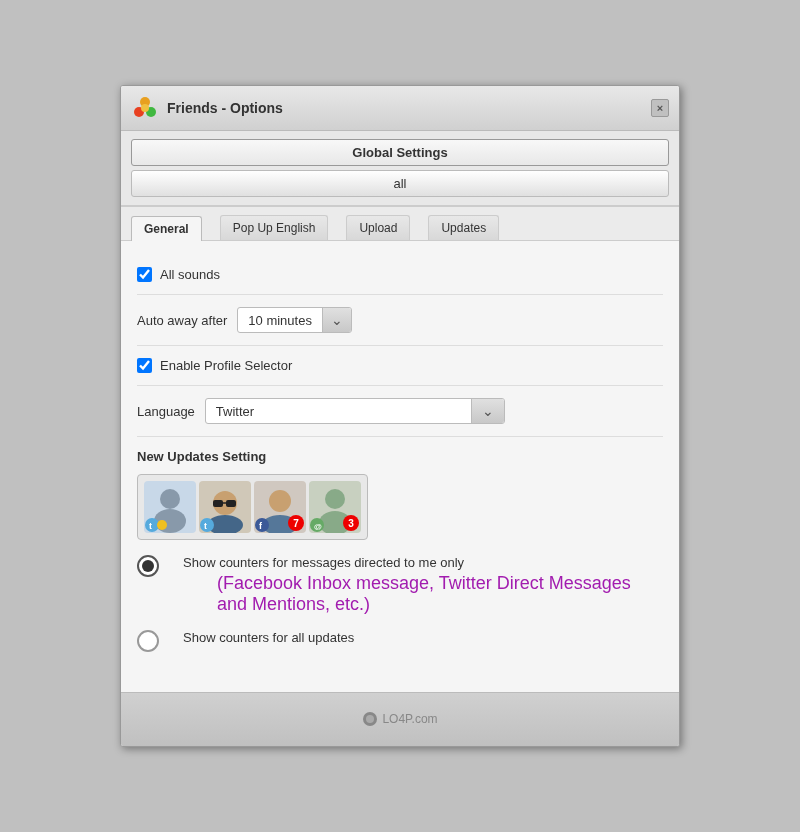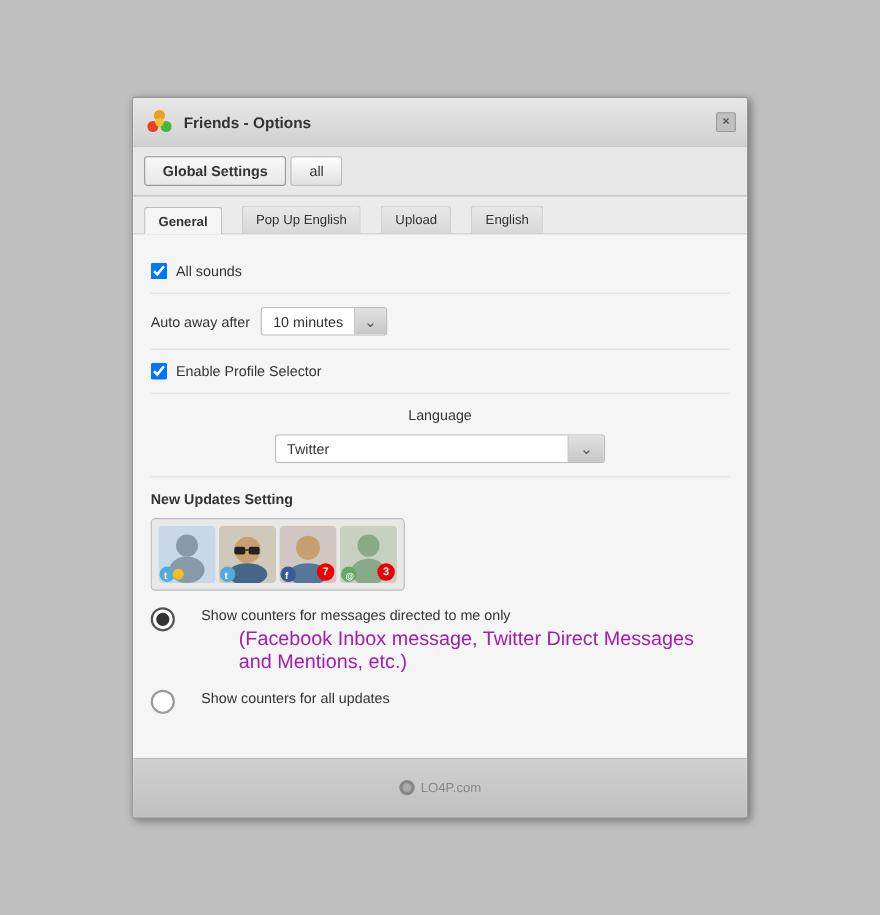--- a/index.html
+++ b/index.html
@@ -53,20 +53,21 @@
       color: #555;
       font-weight: bold;
     }
     
     .toolbar {
       background: #e8e8e8;
       padding: 8px 10px;
       display: flex;
       gap: 4px;
       border-bottom: 2px solid #ccc;
+      flex-direction: column;
     }
     .toolbar-btn {
       padding: 5px 16px;
       border: 1px solid #bbb;
       background: linear-gradient(to bottom, #fff, #e0e0e0);
       border-radius: 3px;
       cursor: pointer;
       font-size: 13px;
       color: #333;
     }
@@ -161,21 +162,20 @@
       color: #555;
       cursor: pointer;
     }
     
     .language-row {
       display: flex;
       align-items: center;
       gap: 10px;
       padding: 12px 0;
       border-bottom: 1px solid #ddd;
-      flex-direction: column;
     }
     .language-select {
       display: flex;
       align-items: center;
       border: 1px solid #bbb;
       background: white;
       border-radius: 3px;
       overflow: hidden;
       min-width: 300px;
     }
@@ -317,21 +317,21 @@
     <button class="toolbar-btn active">Global Settings</button>
     <button class="toolbar-btn">all</button>
   </div>
 
   <div class="content">
 
     <div class="tabs">
       <div class="tab active">General</div>
       <div class="tab">Pop Up English</div>
       <div class="tab">Upload</div>
-      <div class="tab">English</div>
+      <div class="tab">Updates</div>
     </div>
 
     <div class="settings-area">
 
       <div class="setting-row">
         <div class="checkbox-row">
           <input type="checkbox" class="checkbox-input" checked="" style="">
           <span class="setting-label">All sounds</span>
         </div>
       </div>

